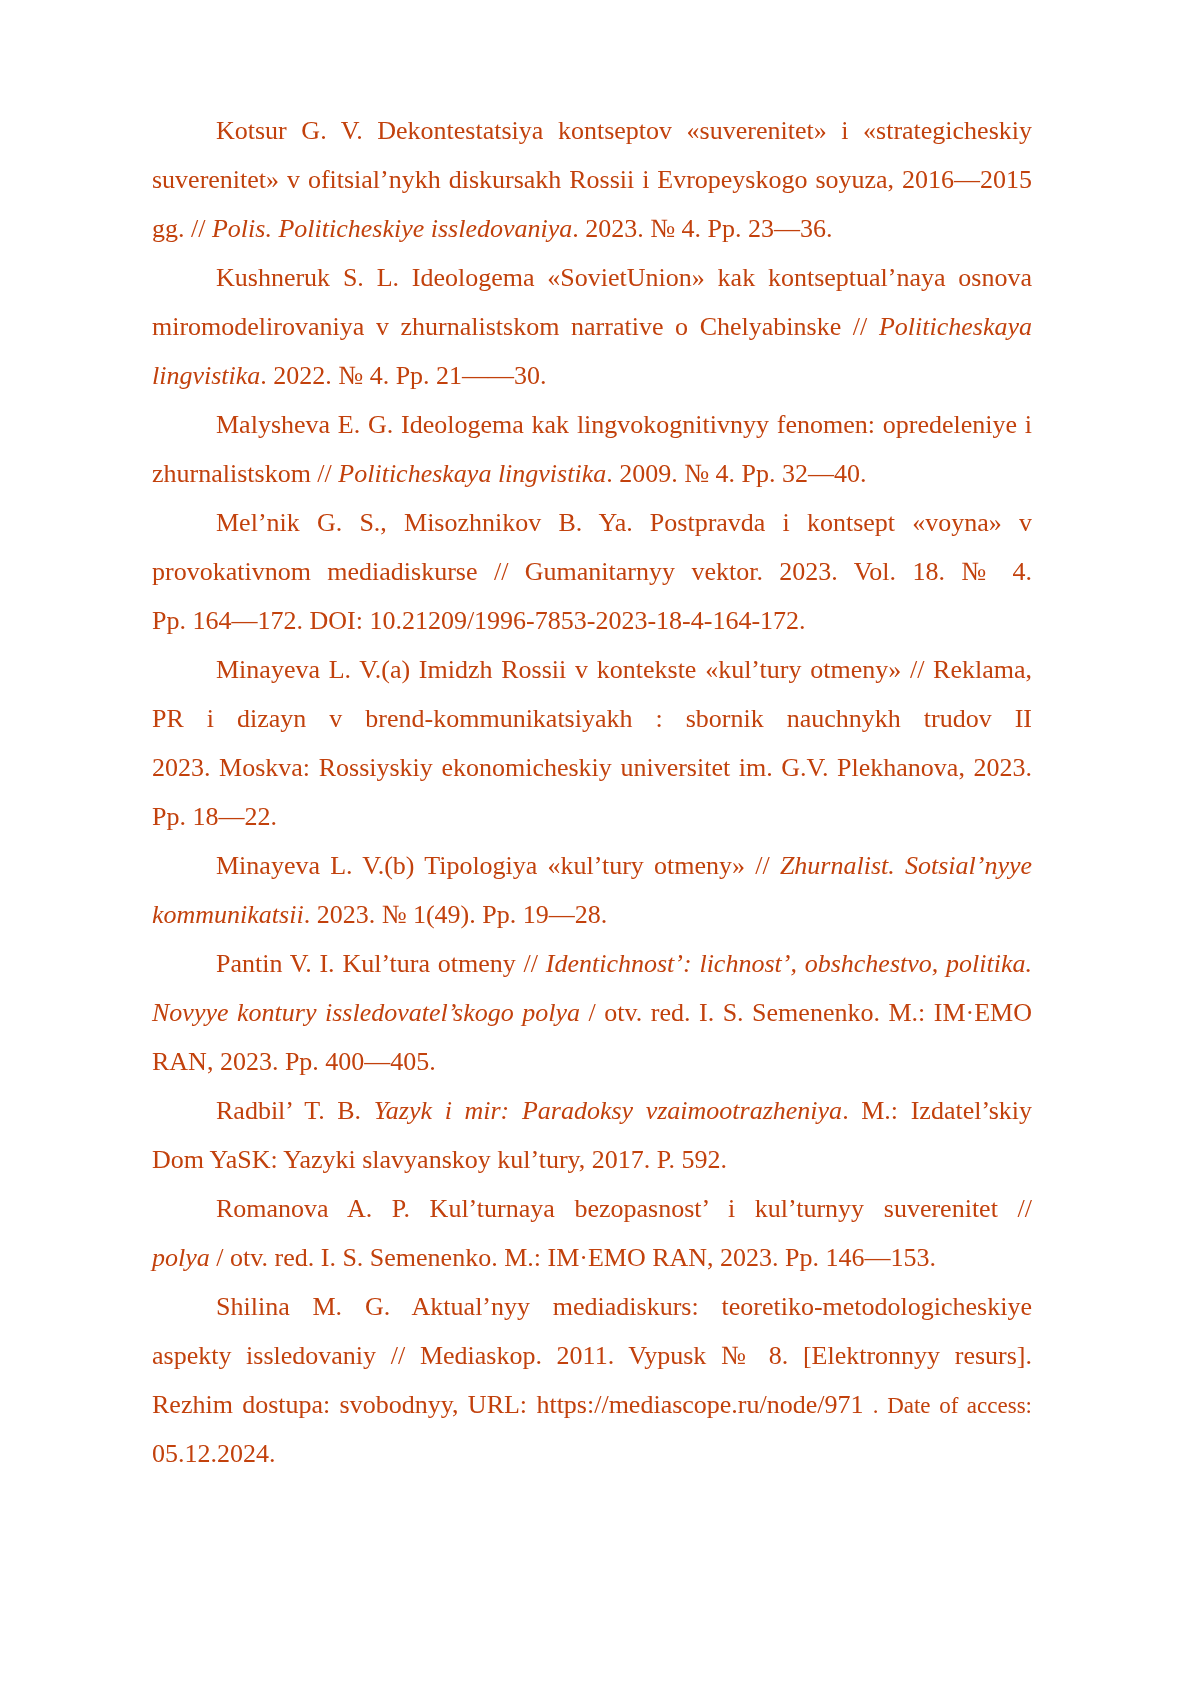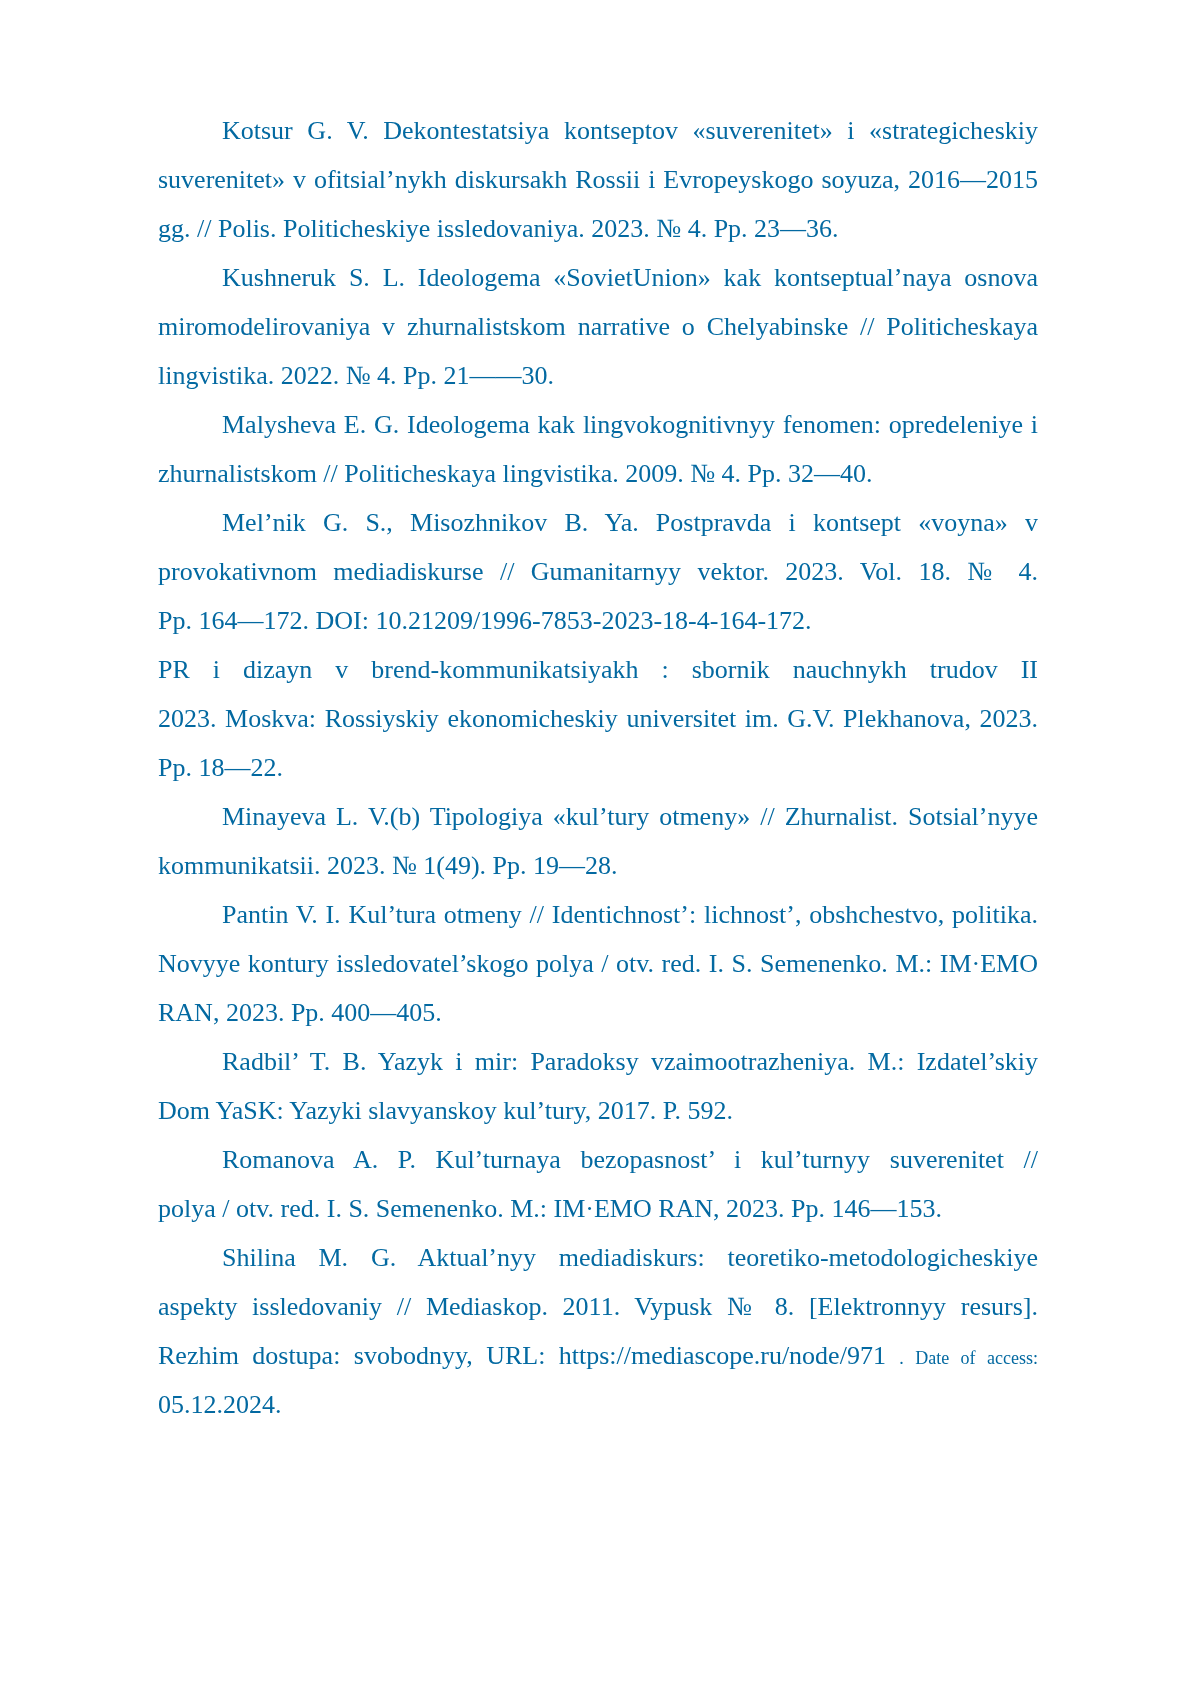--- a/index.html
+++ b/index.html
@@ -9,43 +9,43 @@
   }
   .page {
     position: relative;
     width: 1200px;
     height: 1697px;
     background: #ffffff;
     overflow: hidden;
   }
   .textblock {
     position: absolute;
-    left: 158px;
+    left: 152px;
     top: 106px;
     width: 880px;
-    color: #0369a1;
+    color: #c2410c;
     font-family: "Liberation Serif", "DejaVu Serif", serif;
     font-size: 26px;
     line-height: 49px;
   }
   .ref { margin: 0; padding: 0; }
   .line {
     height: 49px;
     text-align: justify;
     text-align-last: justify;
     white-space: normal;
   }
   .line.first { text-indent: 64px; }
   .line.lastline {
     text-align: left;
     text-align-last: left;
   }
   .seg-normal { font-style: normal; text-align: center; }
-  .seg-italic { }
-  .seg-small  { font-style: normal; font-size: 18px; }
+  .seg-italic { font-style: italic; }
+  .seg-small  { font-style: normal; font-size: 23px; }
 </style>
 </head>
 <body>
 
 <div class="page">
   <div class="textblock">
       <div class="ref">
         <div class="line first"><span class="seg-normal">Kotsur G. V. Dekontestatsiya kontseptov «suverenitet» i «strategicheskiy</span></div>
         <div class="line"><span class="seg-normal">suverenitet» v ofitsial’nykh diskursakh Rossii i Evropeyskogo soyuza, 2016—2015</span></div>
         <div class="line lastline"><span class="seg-normal">gg. // </span><span class="seg-italic">Polis. Politicheskiye issledovaniya</span><span class="seg-normal">. 2023. № 4. Pp. 23—36.</span></div>
@@ -58,20 +58,21 @@
       <div class="ref">
         <div class="line first"><span class="seg-normal">Malysheva E. G. Ideologema kak lingvokognitivnyy fenomen: opredeleniye i</span></div>
         <div class="line lastline"><span class="seg-normal">zhurnalistskom // </span><span class="seg-italic">Politicheskaya lingvistika</span><span class="seg-normal">. 2009. № 4. Pp. 32—40.</span></div>
       </div>
       <div class="ref">
         <div class="line first"><span class="seg-normal">Mel’nik G. S., Misozhnikov B. Ya.  Postpravda i kontsept «voyna» v</span></div>
         <div class="line"><span class="seg-normal">provokativnom mediadiskurse // Gumanitarnyy vektor. 2023. Vol. 18. № 4.</span></div>
         <div class="line lastline"><span class="seg-normal">Pp. 164—172. DOI: 10.21209/1996-7853-2023-18-4-164-172.</span></div>
       </div>
       <div class="ref">
+        <div class="line first"><span class="seg-normal">Minayeva L. V.(a) Imidzh Rossii v kontekste «kul’tury otmeny» // Reklama,</span></div>
         <div class="line"><span class="seg-normal">PR i dizayn v brend-kommunikatsiyakh : sbornik nauchnykh trudov II</span></div>
         <div class="line"><span class="seg-normal">2023. Moskva: Rossiyskiy ekonomicheskiy universitet im. G.V. Plekhanova, 2023.</span></div>
         <div class="line lastline"><span class="seg-normal">Pp. 18—22.</span></div>
       </div>
       <div class="ref">
         <div class="line first"><span class="seg-normal">Minayeva L. V.(b) Tipologiya «kul’tury otmeny» // </span><span class="seg-italic">Zhurnalist. Sotsial’nyye</span></div>
         <div class="line lastline"><span class="seg-italic">kommunikatsii</span><span class="seg-normal">. 2023. № 1(49). Pp. 19—28.</span></div>
       </div>
       <div class="ref">
         <div class="line first"><span class="seg-normal">Pantin V. I. Kul’tura otmeny // </span><span class="seg-italic">Identichnost’: lichnost’, obshchestvo, politika.</span></div>

